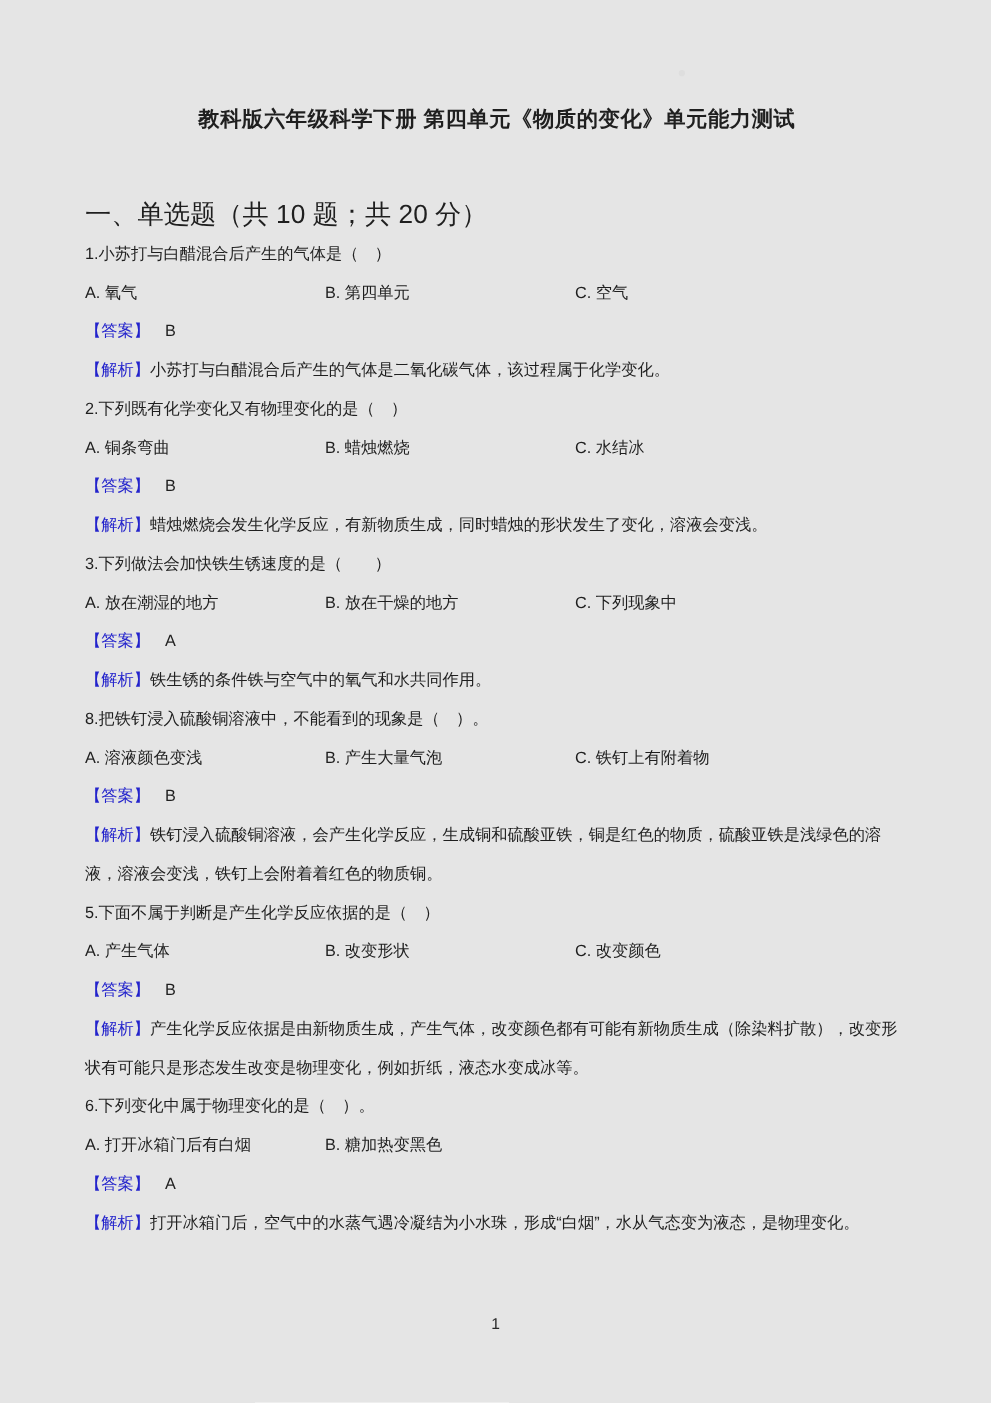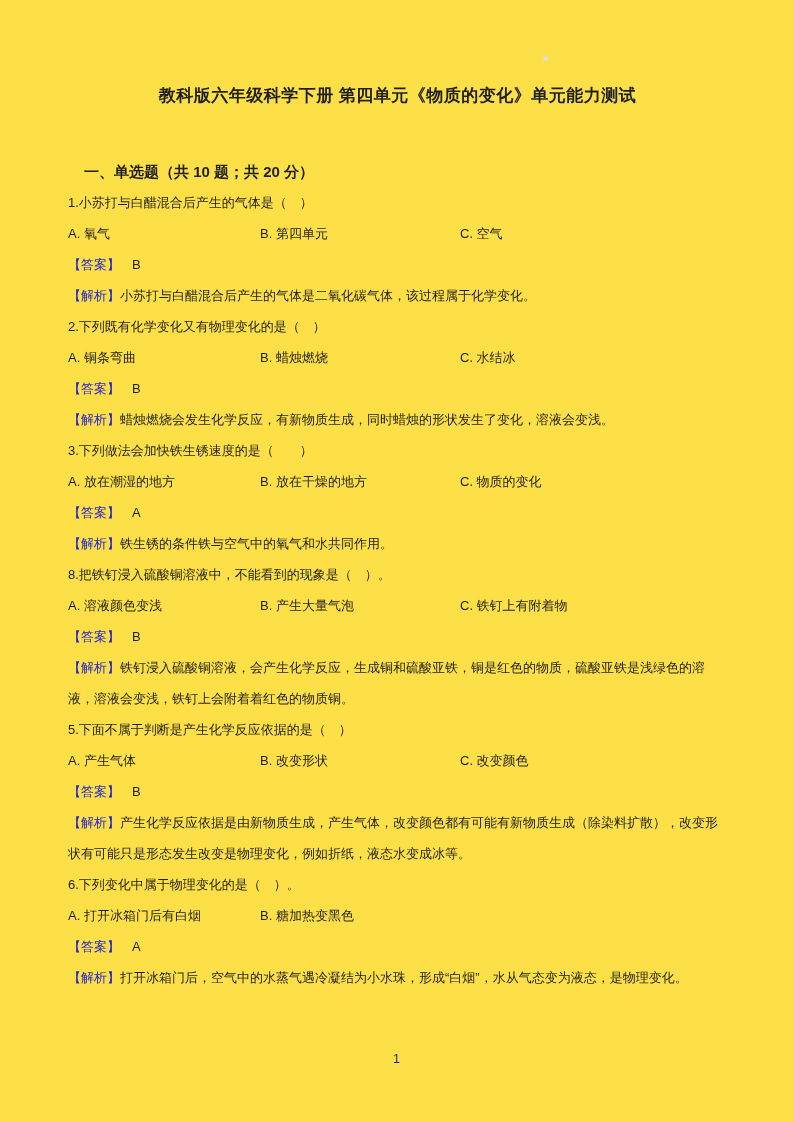--- a/index.html
+++ b/index.html
@@ -8,36 +8,36 @@
   body {
     width: 793px; height: 1122px;
     font-family: "Liberation Sans", "DejaVu Sans", sans-serif;
     color: #1f1f1f;
     position: relative;
     overflow: hidden;
   }
   .page {
     width: 793px; height: 1122px;
     position: relative;
-    background: #fde047;
+    background: #e5e5e5;
     padding: 84px 66px 0 68px;
   }
   .doc-title {
     text-align: center;
     font-size: 17px;
     font-weight: bold;
     line-height: 24px;
     margin: 0;
     letter-spacing: 0.5px;
   }
   .section-heading {
-    font-size: 15px;
-    font-weight: bold;
+    font-size: 21px;
+    font-weight: normal;
     line-height: 31px;
-    margin: 48px 0 0 16px;
+    margin: 48px 0 0 0;
   }
   p { margin: 0; line-height: 31px; font-size: 13px; }
   .opts { display: flex; }
   .opts .opt-a { min-width: 192px; padding-right: 8px; }
   .opts .opt-b { min-width: 200px; padding-right: 8px; }
   .opts .opt-c { flex: 1; }
   .blue { color: var(--accent-color, #2424CC); }
   .ans-letter { margin-left: 12px; }
   .page-number {
     position: absolute;
@@ -85,21 +85,21 @@
     </p>
     <p><span class="blue">【答案】</span><span class="ans-letter">B</span></p>
     <p><span class="blue">【解析】</span><span>蜡烛燃烧会发生化学反应，有新物质生成，同时蜡烛的形状发生了变化，溶液会变浅。</span></p>
   </div>
 
   <div class="question">
     <p>3.下列做法会加快铁生锈速度的是（　　）</p>
     <p class="opts">
       <span class="opt-a">A. 放在潮湿的地方</span>
       <span class="opt-b">B. 放在干燥的地方</span>
-      <span class="opt-c">C. 物质的变化</span>
+      <span class="opt-c">C. 下列现象中</span>
     </p>
     <p><span class="blue">【答案】</span><span class="ans-letter">A</span></p>
     <p><span class="blue">【解析】</span><span>铁生锈的条件铁与空气中的氧气和水共同作用。</span></p>
   </div>
 
   <div class="question">
     <p>8.把铁钉浸入硫酸铜溶液中，不能看到的现象是（　）。</p>
     <p class="opts">
       <span class="opt-a">A. 溶液颜色变浅</span>
       <span class="opt-b">B. 产生大量气泡</span>

